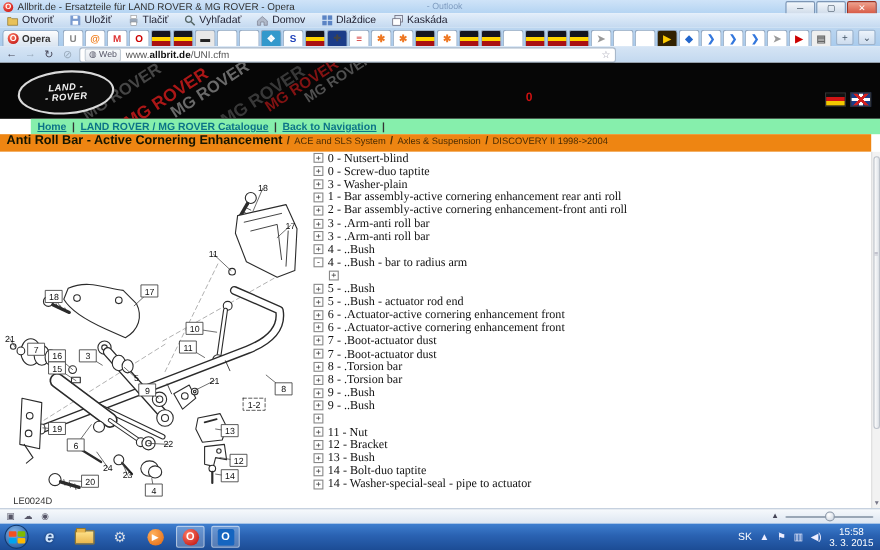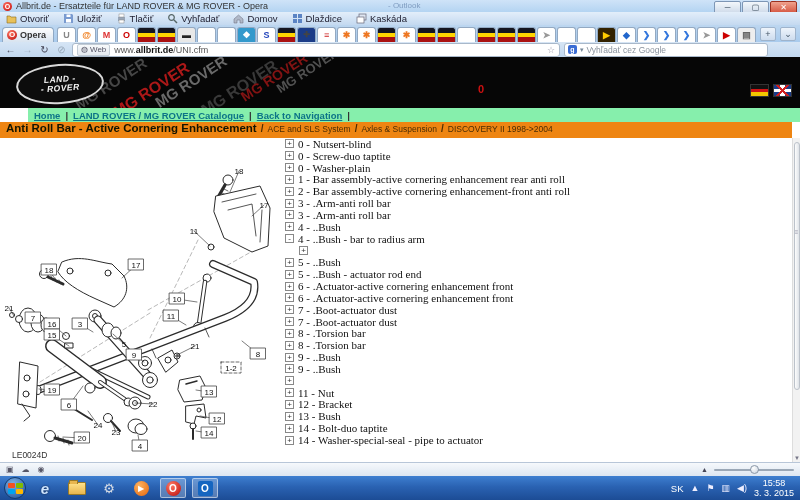--- a/index.html
+++ b/index.html
@@ -316,25 +316,20 @@
     <span class="nav-ico dis">→</span>
     <span class="nav-ico">↻</span>
     <span class="nav-ico dis">⊘</span>
     <div class="urlfield">
       <span class="web-badge">
         <span>◍</span>
         <span>Web</span>
       </span>
       <span class="url-text"><span>www.</span><b>allbrit.de</b><span>/UNI.cfm</span></span>
       <span class="star">☆</span>
-    </div>
-    <div class="searchfield">
-      <span class="g-ico">g</span>
-      <span class="caret-down">▾</span>
-      <span class="search-ph">Vyhľadať cez Google</span>
     </div>
   </div>
 
   <div class="banner">
     <span class="wm" style="left:70px;top:18px;color:#4a4a4a;font-size:15px;">MG ROVER</span>
     <span class="wm" style="left:108px;top:24px;color:#b51919;font-size:16px;">MG ROVER</span>
     <span class="wm" style="left:150px;top:16px;color:#6f6f6f;font-size:15px;">MG ROVER</span>
     <span class="wm" style="left:196px;top:22px;color:#3c3c3c;font-size:16px;">MG ROVER</span>
     <span class="wm" style="left:236px;top:12px;color:#8a1414;font-size:14px;">MG ROVER</span>
     <span class="wm" style="left:272px;top:6px;color:#555555;font-size:13px;">MG ROVER</span>
@@ -553,21 +548,21 @@
           <div class="trow">
             <div class="exp">+</div>
             <span class="tlabel">0 - Nutsert-blind</span>
           </div>
           <div class="trow">
             <div class="exp">+</div>
             <span class="tlabel">0 - Screw-duo taptite</span>
           </div>
           <div class="trow">
             <div class="exp">+</div>
-            <span class="tlabel">0 - Washer-plain</span>
+            <span class="tlabel">3 - Washer-plain</span>
           </div>
           <div class="trow">
             <div class="exp">+</div>
             <span class="tlabel">1 - Bar assembly-active cornering enhancement rear anti roll</span>
           </div>
           <div class="trow">
             <div class="exp">+</div>
             <span class="tlabel">2 - Bar assembly-active cornering enhancement-front anti roll</span>
           </div>
           <div class="trow">

